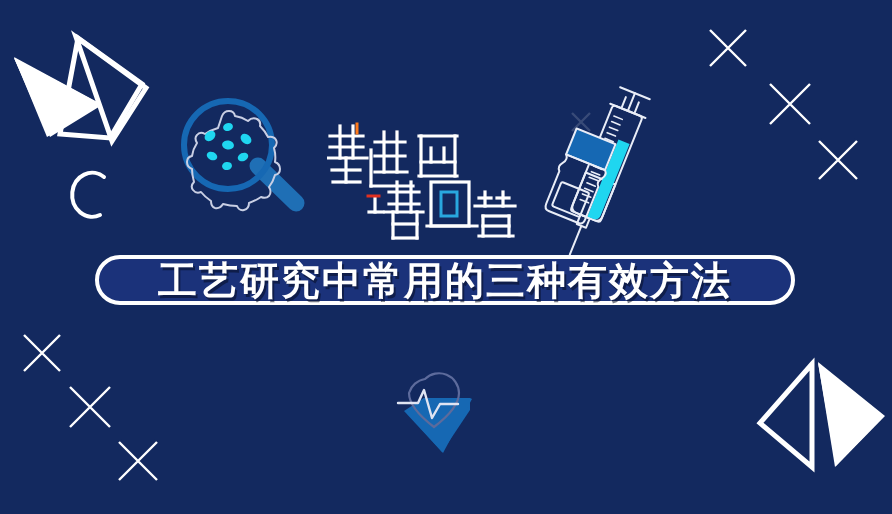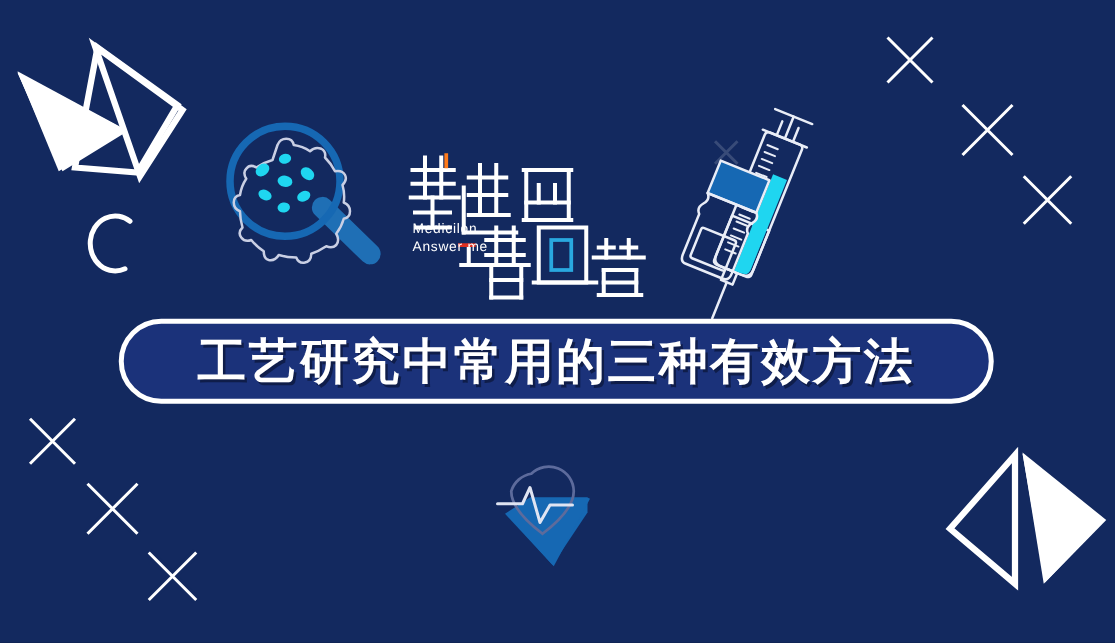--- a/index.html
+++ b/index.html
@@ -17,21 +17,21 @@
   }
   .layer{position:absolute;top:0;left:0;width:892px;height:514px;pointer-events:none;}
   .layer svg{display:block;}
 
   
   #title-pill{
     position:absolute;
     left:95px;
     top:255px;
     width:700px;
-    height:68px;
+    height:50px;
     border:4px solid #ffffff;
     border-radius:38px;
     background:#1b327a;
     box-sizing:border-box;
     display:flex;
     align-items:center;
     justify-content:center;
   }
   #title-text{
     color:#ffffff;
@@ -294,23 +294,19 @@
           <line x1="148" y1="86" x2="188" y2="86"></line>
           <line x1="156" y1="96" x2="182" y2="96"></line>
           <line x1="156" y1="96" x2="156" y2="116"></line>
           <line x1="182" y1="96" x2="182" y2="116"></line>
           <line x1="156" y1="106" x2="182" y2="106"></line>
           <line x1="152" y1="116" x2="186" y2="116"></line>
         </g>
       </g>
     </svg>
 
-    <div id="logo-en">
-      <div>Medicilon</div>
-      <div>Answer me</div>
-    </div>
   </div>
 
   <div id="title-pill">
     <span id="title-text">工艺研究中常用的三种有效方法</span>
   </div>
 
 </div>
 
 </body></html>

